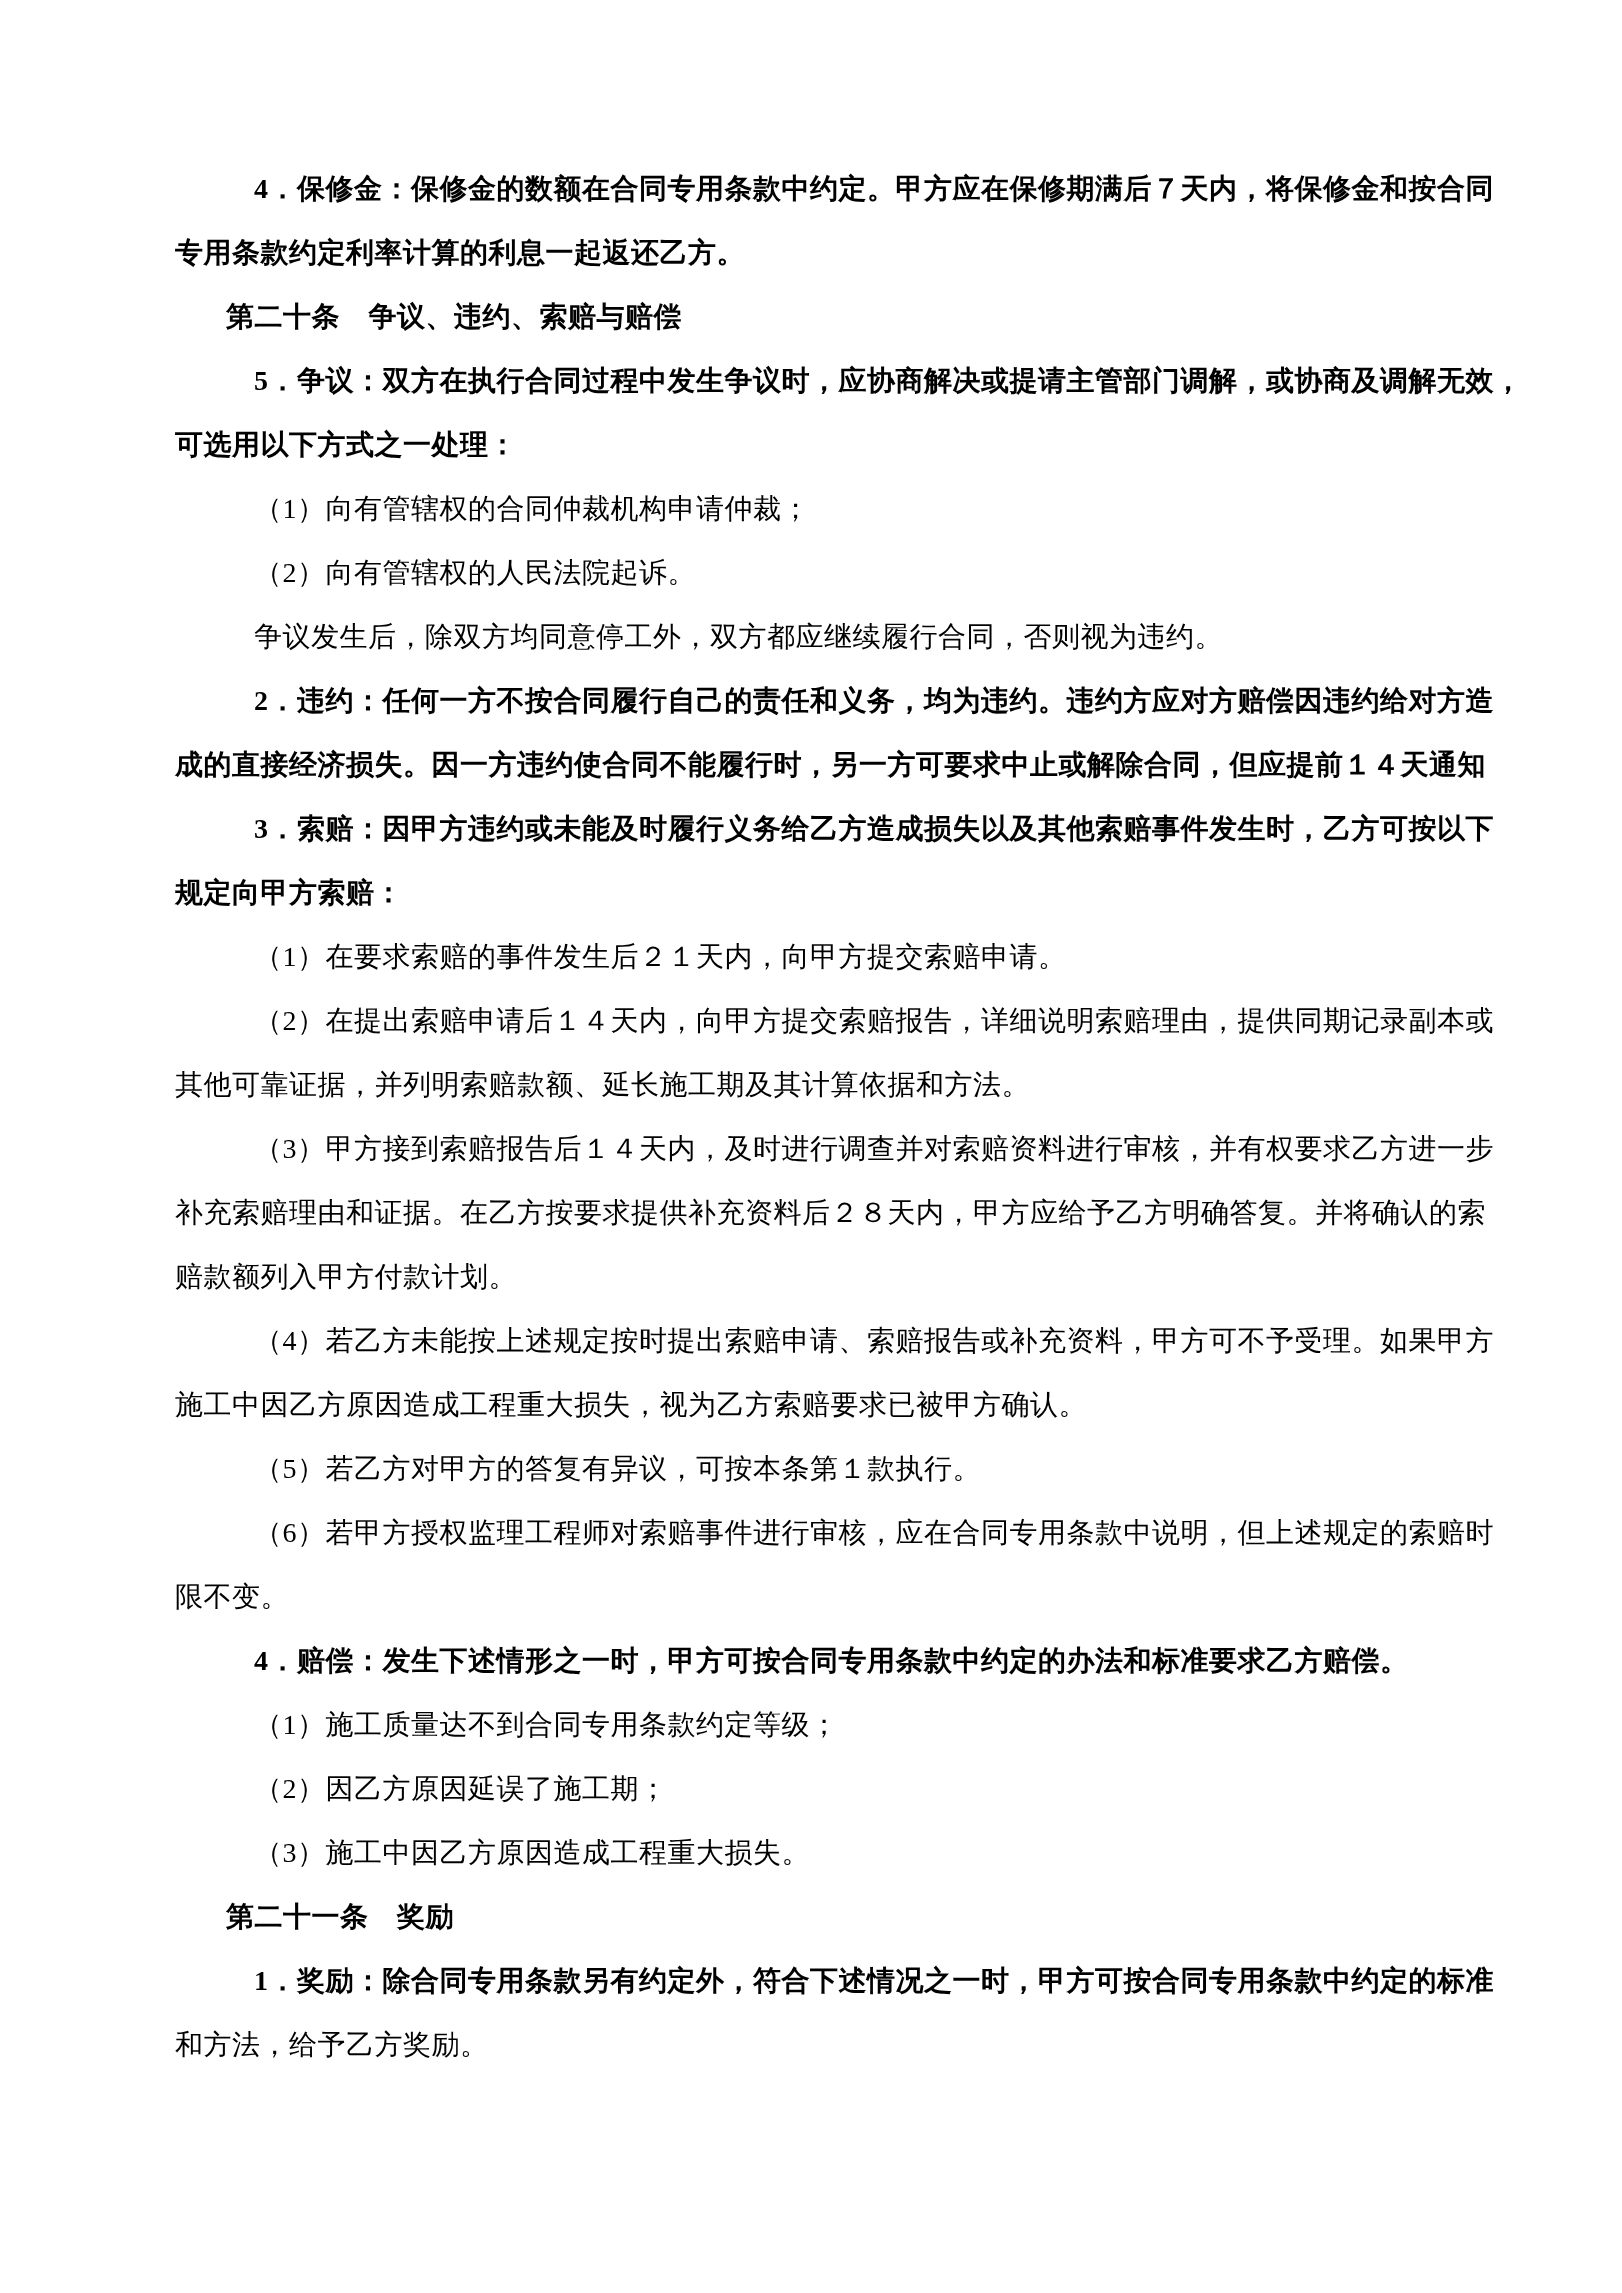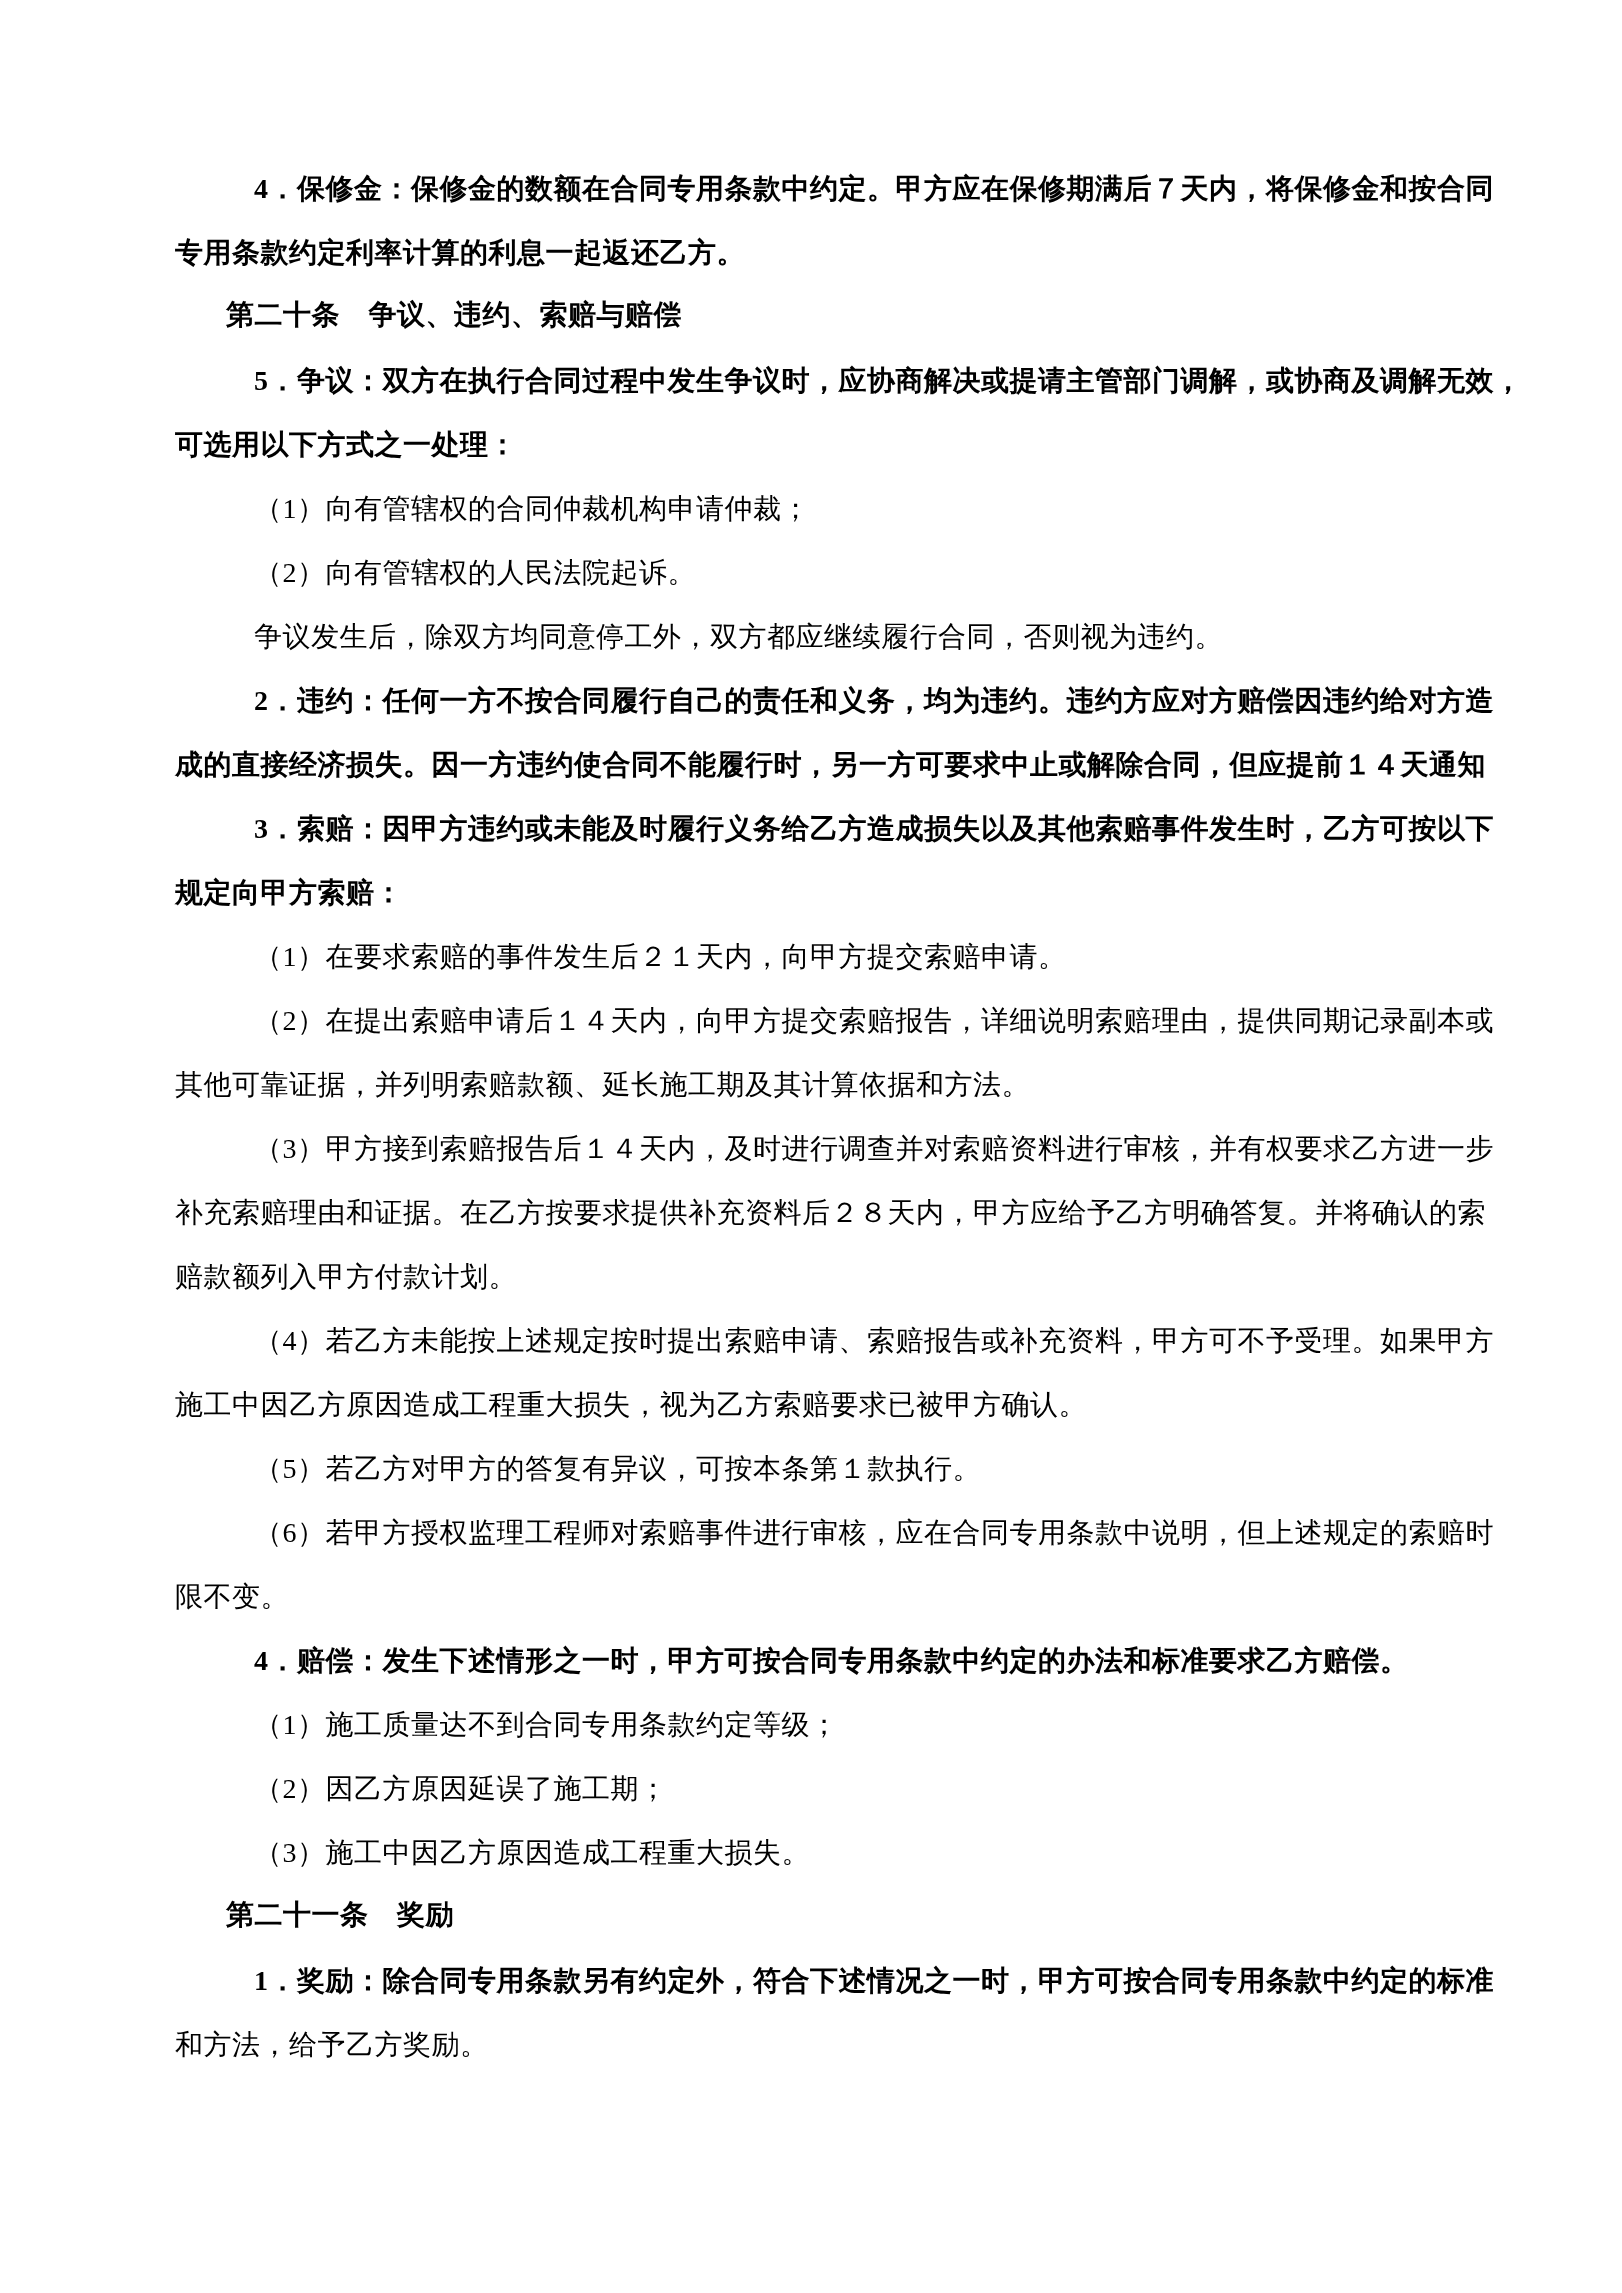--- a/index.html
+++ b/index.html
@@ -28,21 +28,21 @@
     line-height: 64px;
     height: 64px;
     white-space: nowrap;
     letter-spacing: 0.5px;
     color: #000000;
   }
   .line.bold {
     font-weight: 700;
   }
   .indent-item   { padding-left: 79px; }
-  .indent-header { padding-left: 51px; font-family: Liberation Mono, monospace; }
+  .indent-header { padding-left: 51px; }
   .indent-none   { padding-left: 0; }
 </style>
 </head>
 <body>
 
 <div class="page" style="background: rgb(255, 255, 255); color: rgb(0, 0, 0);">
   <div class="doc">
       <div class="line indent-item bold">4．保修金：保修金的数额在合同专用条款中约定。甲方应在保修期满后７天内，将保修金和按合同</div>
       <div class="line indent-none bold">专用条款约定利率计算的利息一起返还乙方。</div>
       <div class="line indent-header bold">第二十条　争议、违约、索赔与赔偿</div>

